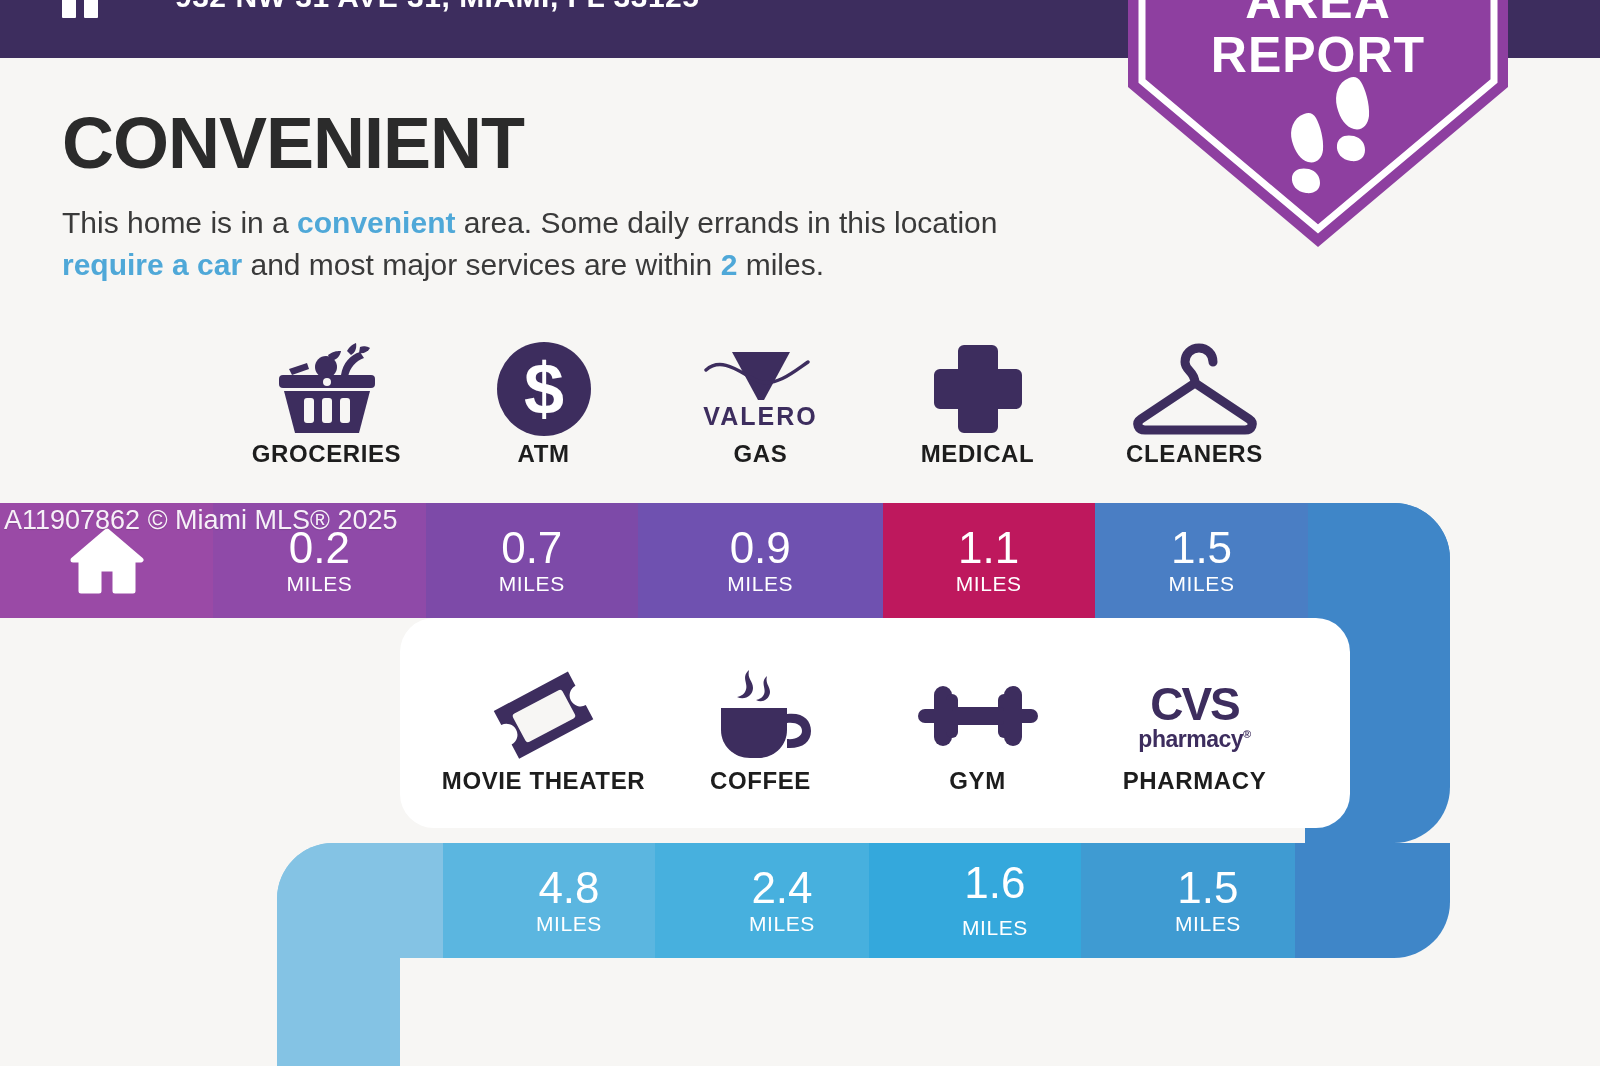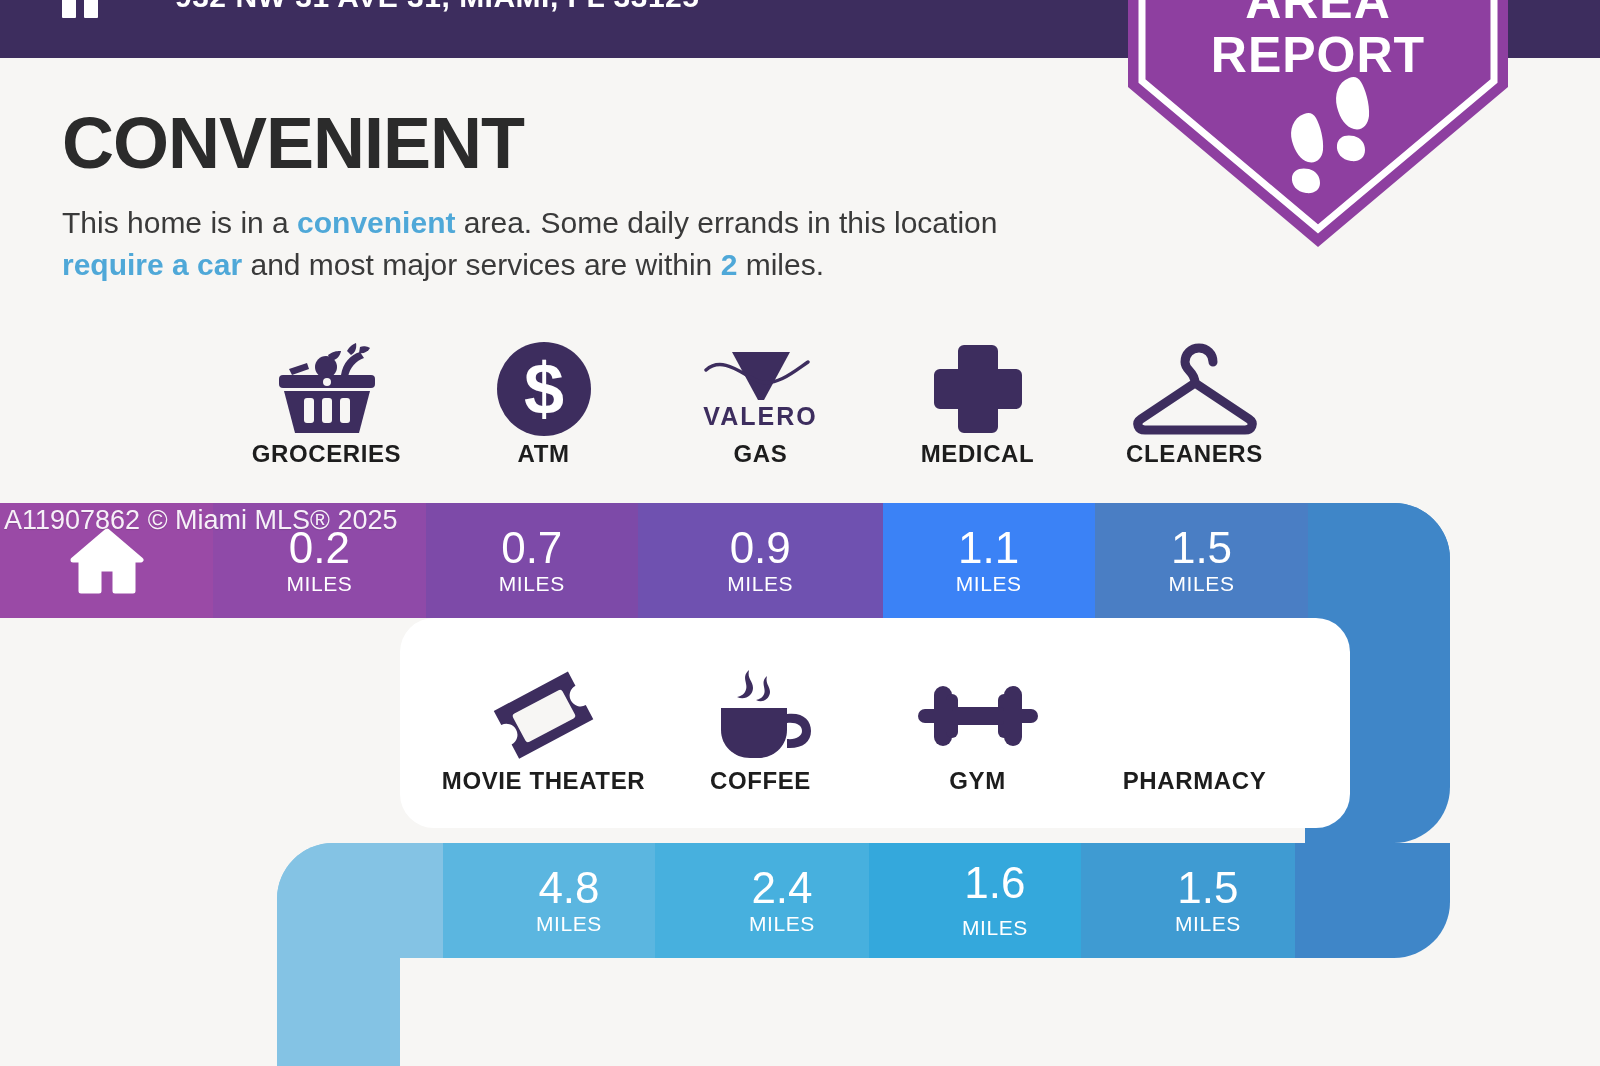--- a/index.html
+++ b/index.html
@@ -143,21 +143,21 @@
       <div class="unit">MILES</div>
     </div>
     <div class="seg seg-val" style="width:217px;background:#7d4aa8;">
       <div class="num">0.7</div>
       <div class="unit">MILES</div>
     </div>
     <div class="seg seg-val" style="width:250px;background:#6f51b0;">
       <div class="num">0.9</div>
       <div class="unit">MILES</div>
     </div>
-    <div class="seg seg-val" style="width:217px;background:#3b82f6;">
+    <div class="seg seg-val" style="width:217px;background:#be185d;">
       <div class="num">1.1</div>
       <div class="unit">MILES</div>
     </div>
     <div class="seg seg-val" style="width:218px;background:#4a7ec4;">
       <div class="num">1.5</div>
       <div class="unit">MILES</div>
     </div>
     <div class="seg" style="width:145px;background:#3f86c8;"></div>
   </div>
 
@@ -315,17 +315,23 @@
         <rect x="28" y="18" width="12" height="44" rx="6"></rect>
         <rect x="86" y="10" width="18" height="60" rx="9"></rect>
         <rect x="80" y="18" width="12" height="44" rx="6"></rect>
         <rect x="34" y="31" width="52" height="18" rx="4"></rect>
       </svg>
     </div>
     <div class="icon-label">GYM</div>
   </div>
 
   <div class="icon-cell">
+    <div class="icon-art">
+      <div class="cvs-logo">
+        <div class="cvs">CVS</div>
+        <div class="ph"><span>pharmacy</span><sup>®</sup></div>
+      </div>
+    </div>
     <div class="icon-label">PHARMACY</div>
   </div>
 </div>
 
 <div class="watermark">A11907862 © Miami MLS® 2025</div>
 
 </body></html>

